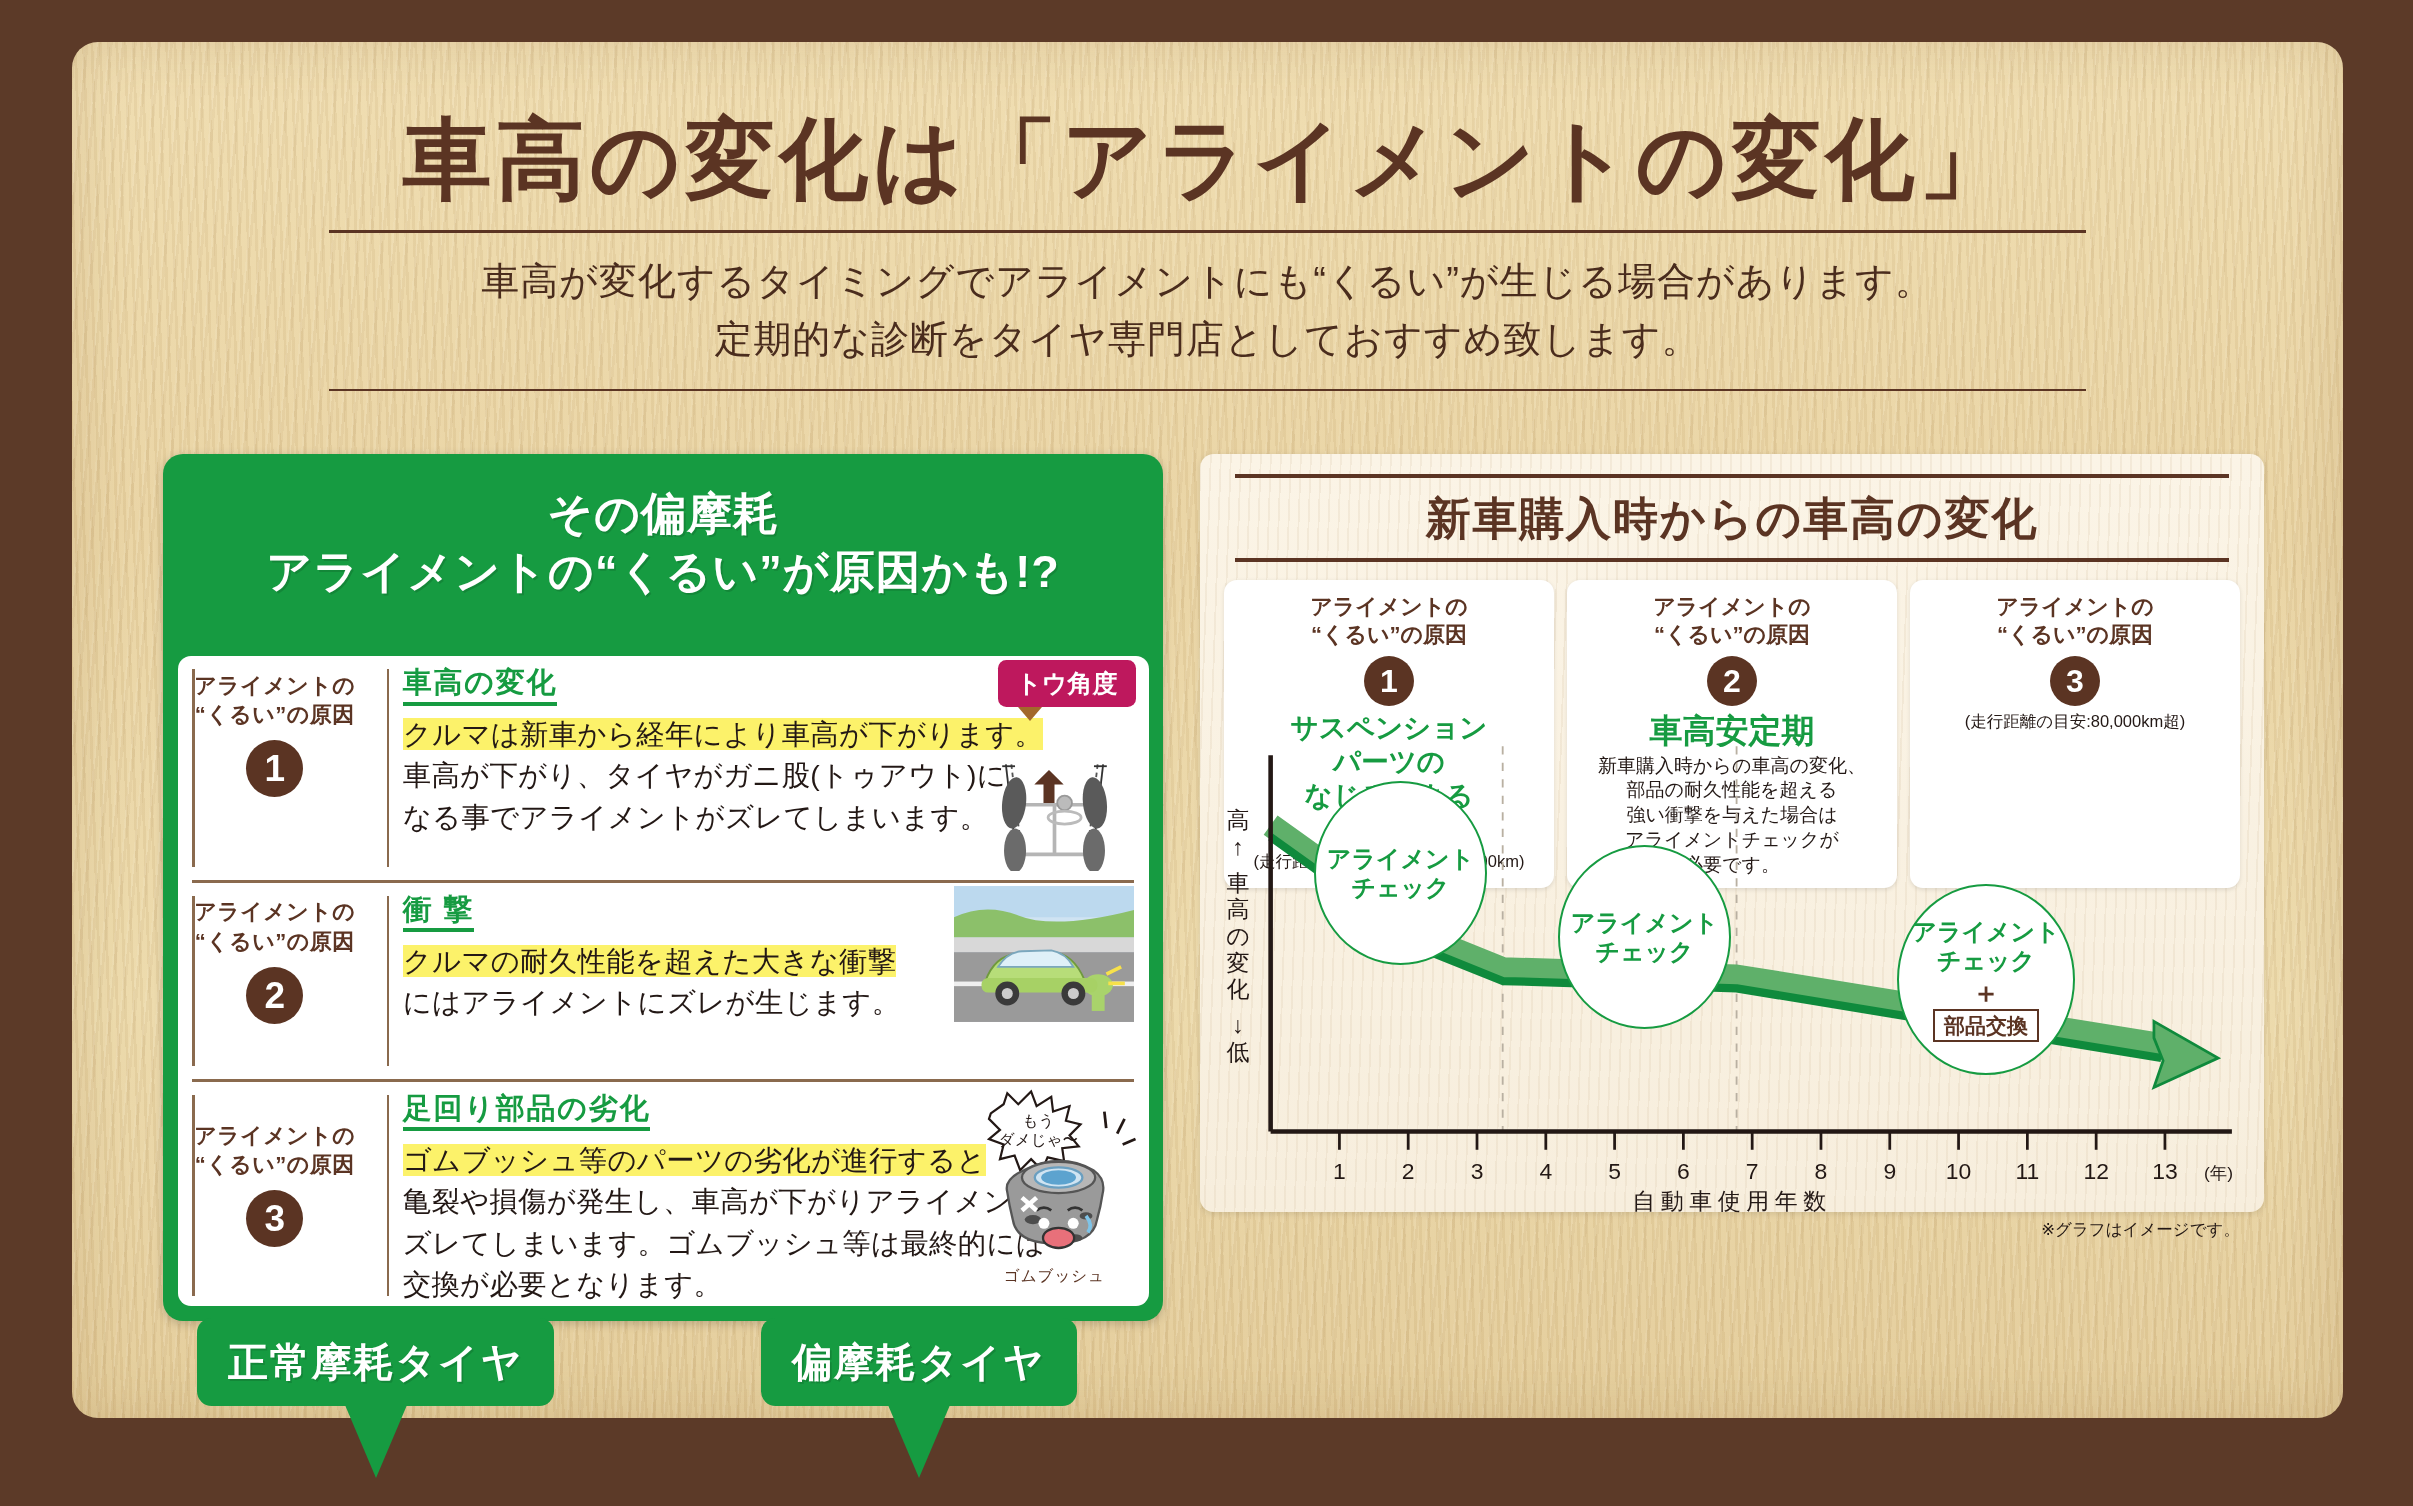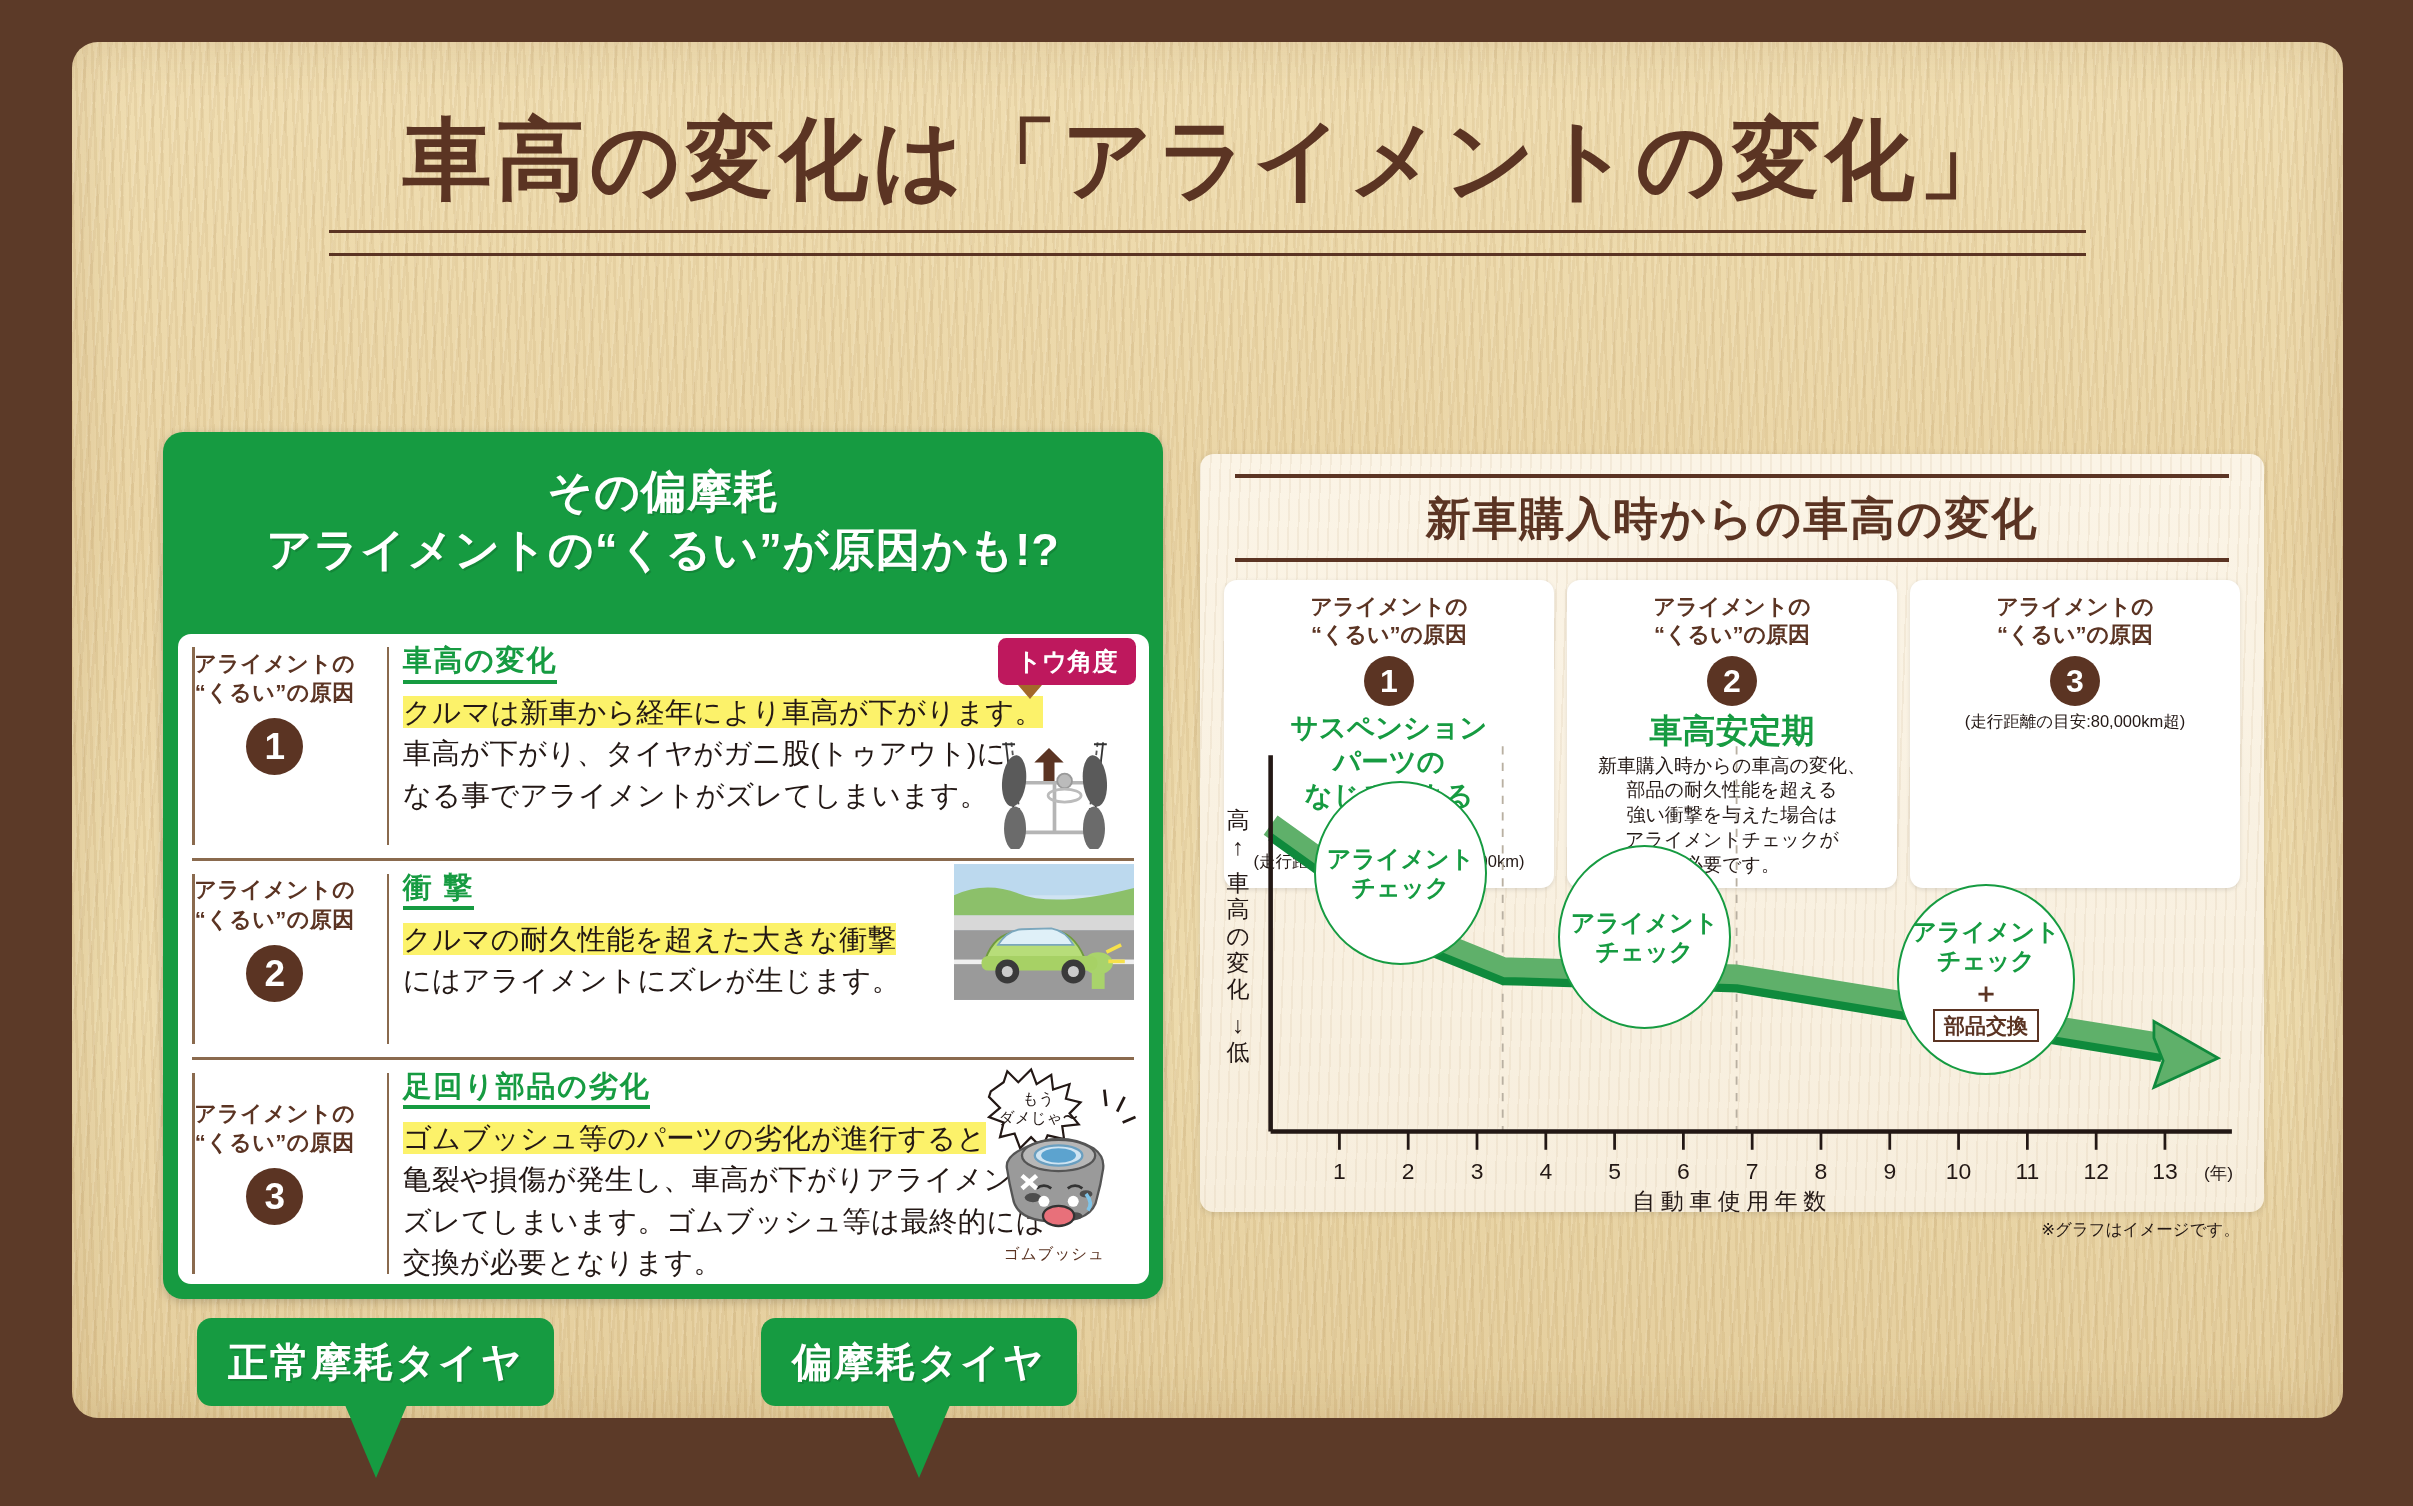--- a/index.html
+++ b/index.html
@@ -30,21 +30,21 @@
   }
   .rule{height:2.8px;background:#5b3423;margin:24px 257px 0 257px;}
   .rule.b{margin-top:20px;}
   .sub{
     text-align:center;color:#4a2c1d;font-size:38px;line-height:1.52;
     margin:20px 0 18.3px 0;letter-spacing:0.9px;font-weight:500;
   }
 
   
   .leftpanel{
-    position:absolute;left:163px;top:432px;width:1000px;height:867px;
+    position:absolute;left:163px;top:454px;width:1000px;height:867px;
     background:#169b41;border-radius:20px;
     box-shadow:0 2.8px 9.2px rgba(0,0,0,.18);
   }
   .lp-title{
     color:#fff;font-weight:bold;text-align:center;padding-top:31px;
     font-size:45px;line-height:1.28;letter-spacing:0.9px;
     text-shadow:1.8px 1.8px 0 rgba(0,0,0,.13);
   }
   .lp-card{
     position:absolute;left:14.7px;top:202px;width:971px;height:650px;
@@ -149,20 +149,24 @@
 </style>
 </head>
 <body>
 
 <div id="stage">
   <div class="board"></div>
 
   <div class="hdr">
     <div class="maintitle">車高の変化は「アライメントの変化」</div>
     <div class="rule"></div>
+    <div class="sub">
+      <div>車高が変化するタイミングでアライメントにも“くるい”が生じる場合があります。</div>
+      <div>定期的な診断をタイヤ専門店としておすすめ致します。</div>
+    </div>
     <div class="rule b"></div>
   </div>
 
   <div class="leftpanel">
     <div class="lp-title">
       <div>その偏摩耗</div>
       <div>アライメントの“くるい”が原因かも!?</div>
     </div>
 
     <div class="lp-card">

